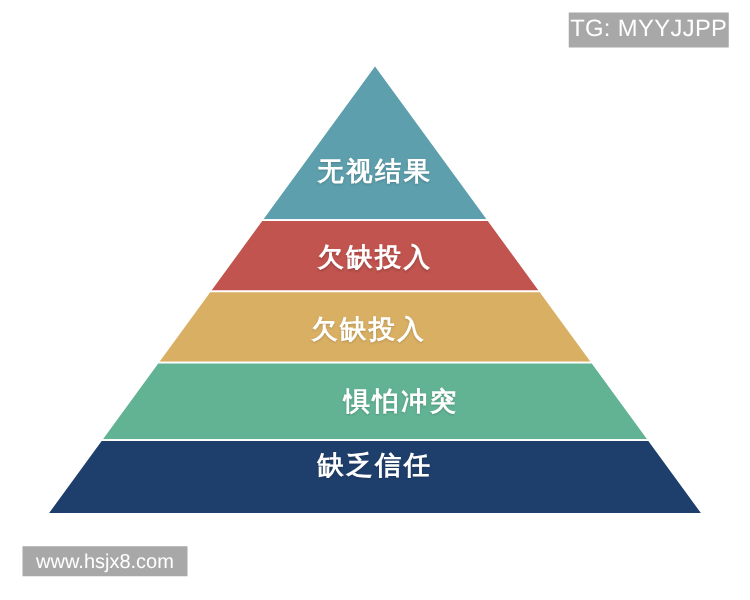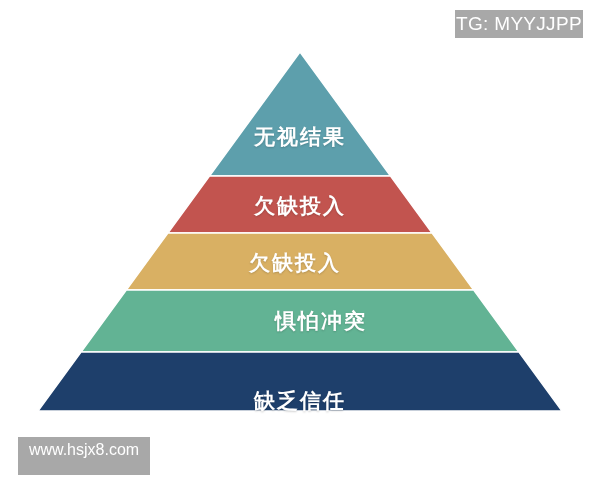--- a/index.html
+++ b/index.html
@@ -35,21 +35,21 @@
     letter-spacing: 0.3px;
     white-space: nowrap;
   }
 
   
   #watermark {
     position: absolute;
     left: 18px;
     top: 437px;
     width: 132px;
-    height: 38px;
+    height: 24px;
     background: #a8a8a8;
     color: #ffffff;
     font-size: 16px;
     line-height: 26px;
     text-align: center;
     white-space: nowrap;
   }
 
   
   #pyramid-wrap {
@@ -89,21 +89,21 @@
         <polygon points="209.50,176.00 390.50,176.00 432.09,233.00 167.91,233.00" fill="#c2544f" stroke="#ffffff" stroke-width="1.4"></polygon>
         <polygon points="167.91,233.00 432.09,233.00 473.69,290.00 126.31,290.00" fill="#d9b063" stroke="#ffffff" stroke-width="1.4"></polygon>
         <polygon points="126.31,290.00 473.69,290.00 518.94,352.00 81.06,352.00" fill="#62b394" stroke="#ffffff" stroke-width="1.4"></polygon>
         <polygon points="81.06,352.00 518.94,352.00 562.00,411.00 38.00,411.00" fill="#1e3f6b" stroke="#ffffff" stroke-width="1.4"></polygon>
       </svg>
     <div id="tier-labels">
         <div class="tier-label" style="left: 300px; top: 137px;">无视结果</div>
         <div class="tier-label" style="left: 300px; top: 206px;">欠缺投入</div>
         <div class="tier-label" style="left: 295px; top: 263px;">欠缺投入</div>
         <div class="tier-label" style="left: 300px; top: 321px; margin-left: 21px;">惧怕冲突</div>
-        <div class="tier-label" style="left: 300px; top: 401px;">缺乏信任</div>
+        <div class="tier-label" style="left: 300px; top: 372px;">缺乏信任</div>
       </div>
   </div>
 
   <div id="tg-badge">TG: MYYJJPP</div>
 
   <div id="watermark">www.hsjx8.com</div>
 
 </div>
 
 </body></html>

